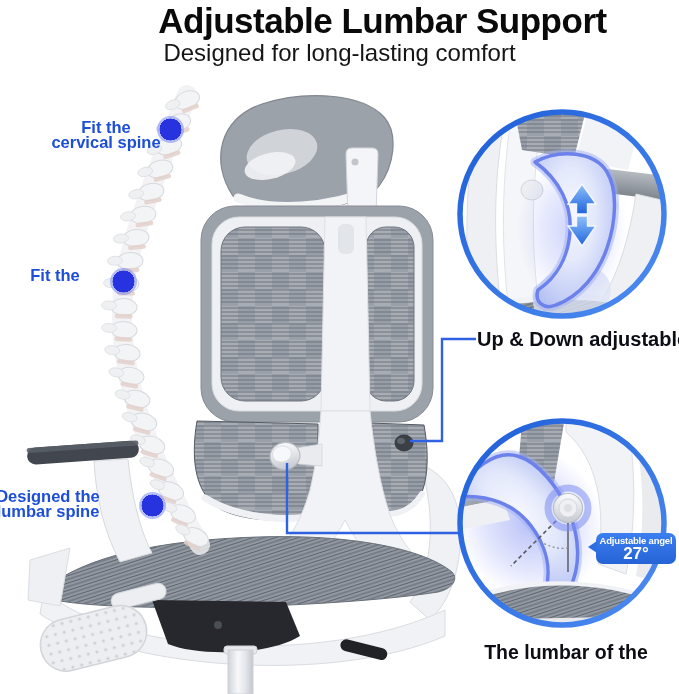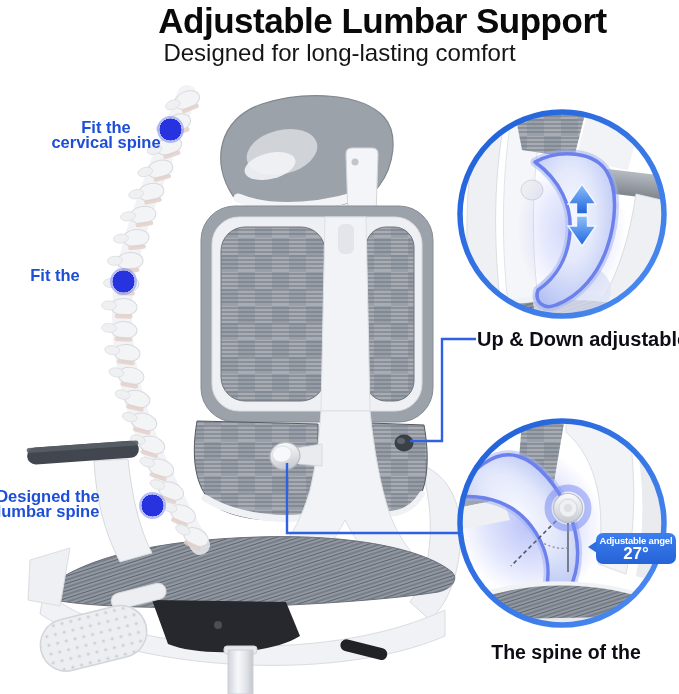--- a/index.html
+++ b/index.html
@@ -287,16 +287,16 @@
 
 <div class="updown">Up &amp; Down adjustable</div>
 
 <div class="badge">
   <span class="tail"></span>
   <span class="l1">Adjustable angel</span>
   <span class="l2">27°</span>
 </div>
 
 <div class="caption">
-  <span>The spine of the</span><br>
+  <span>The lumbar of the</span><br>
 </div>
 
 </div>
 
 </body></html>

